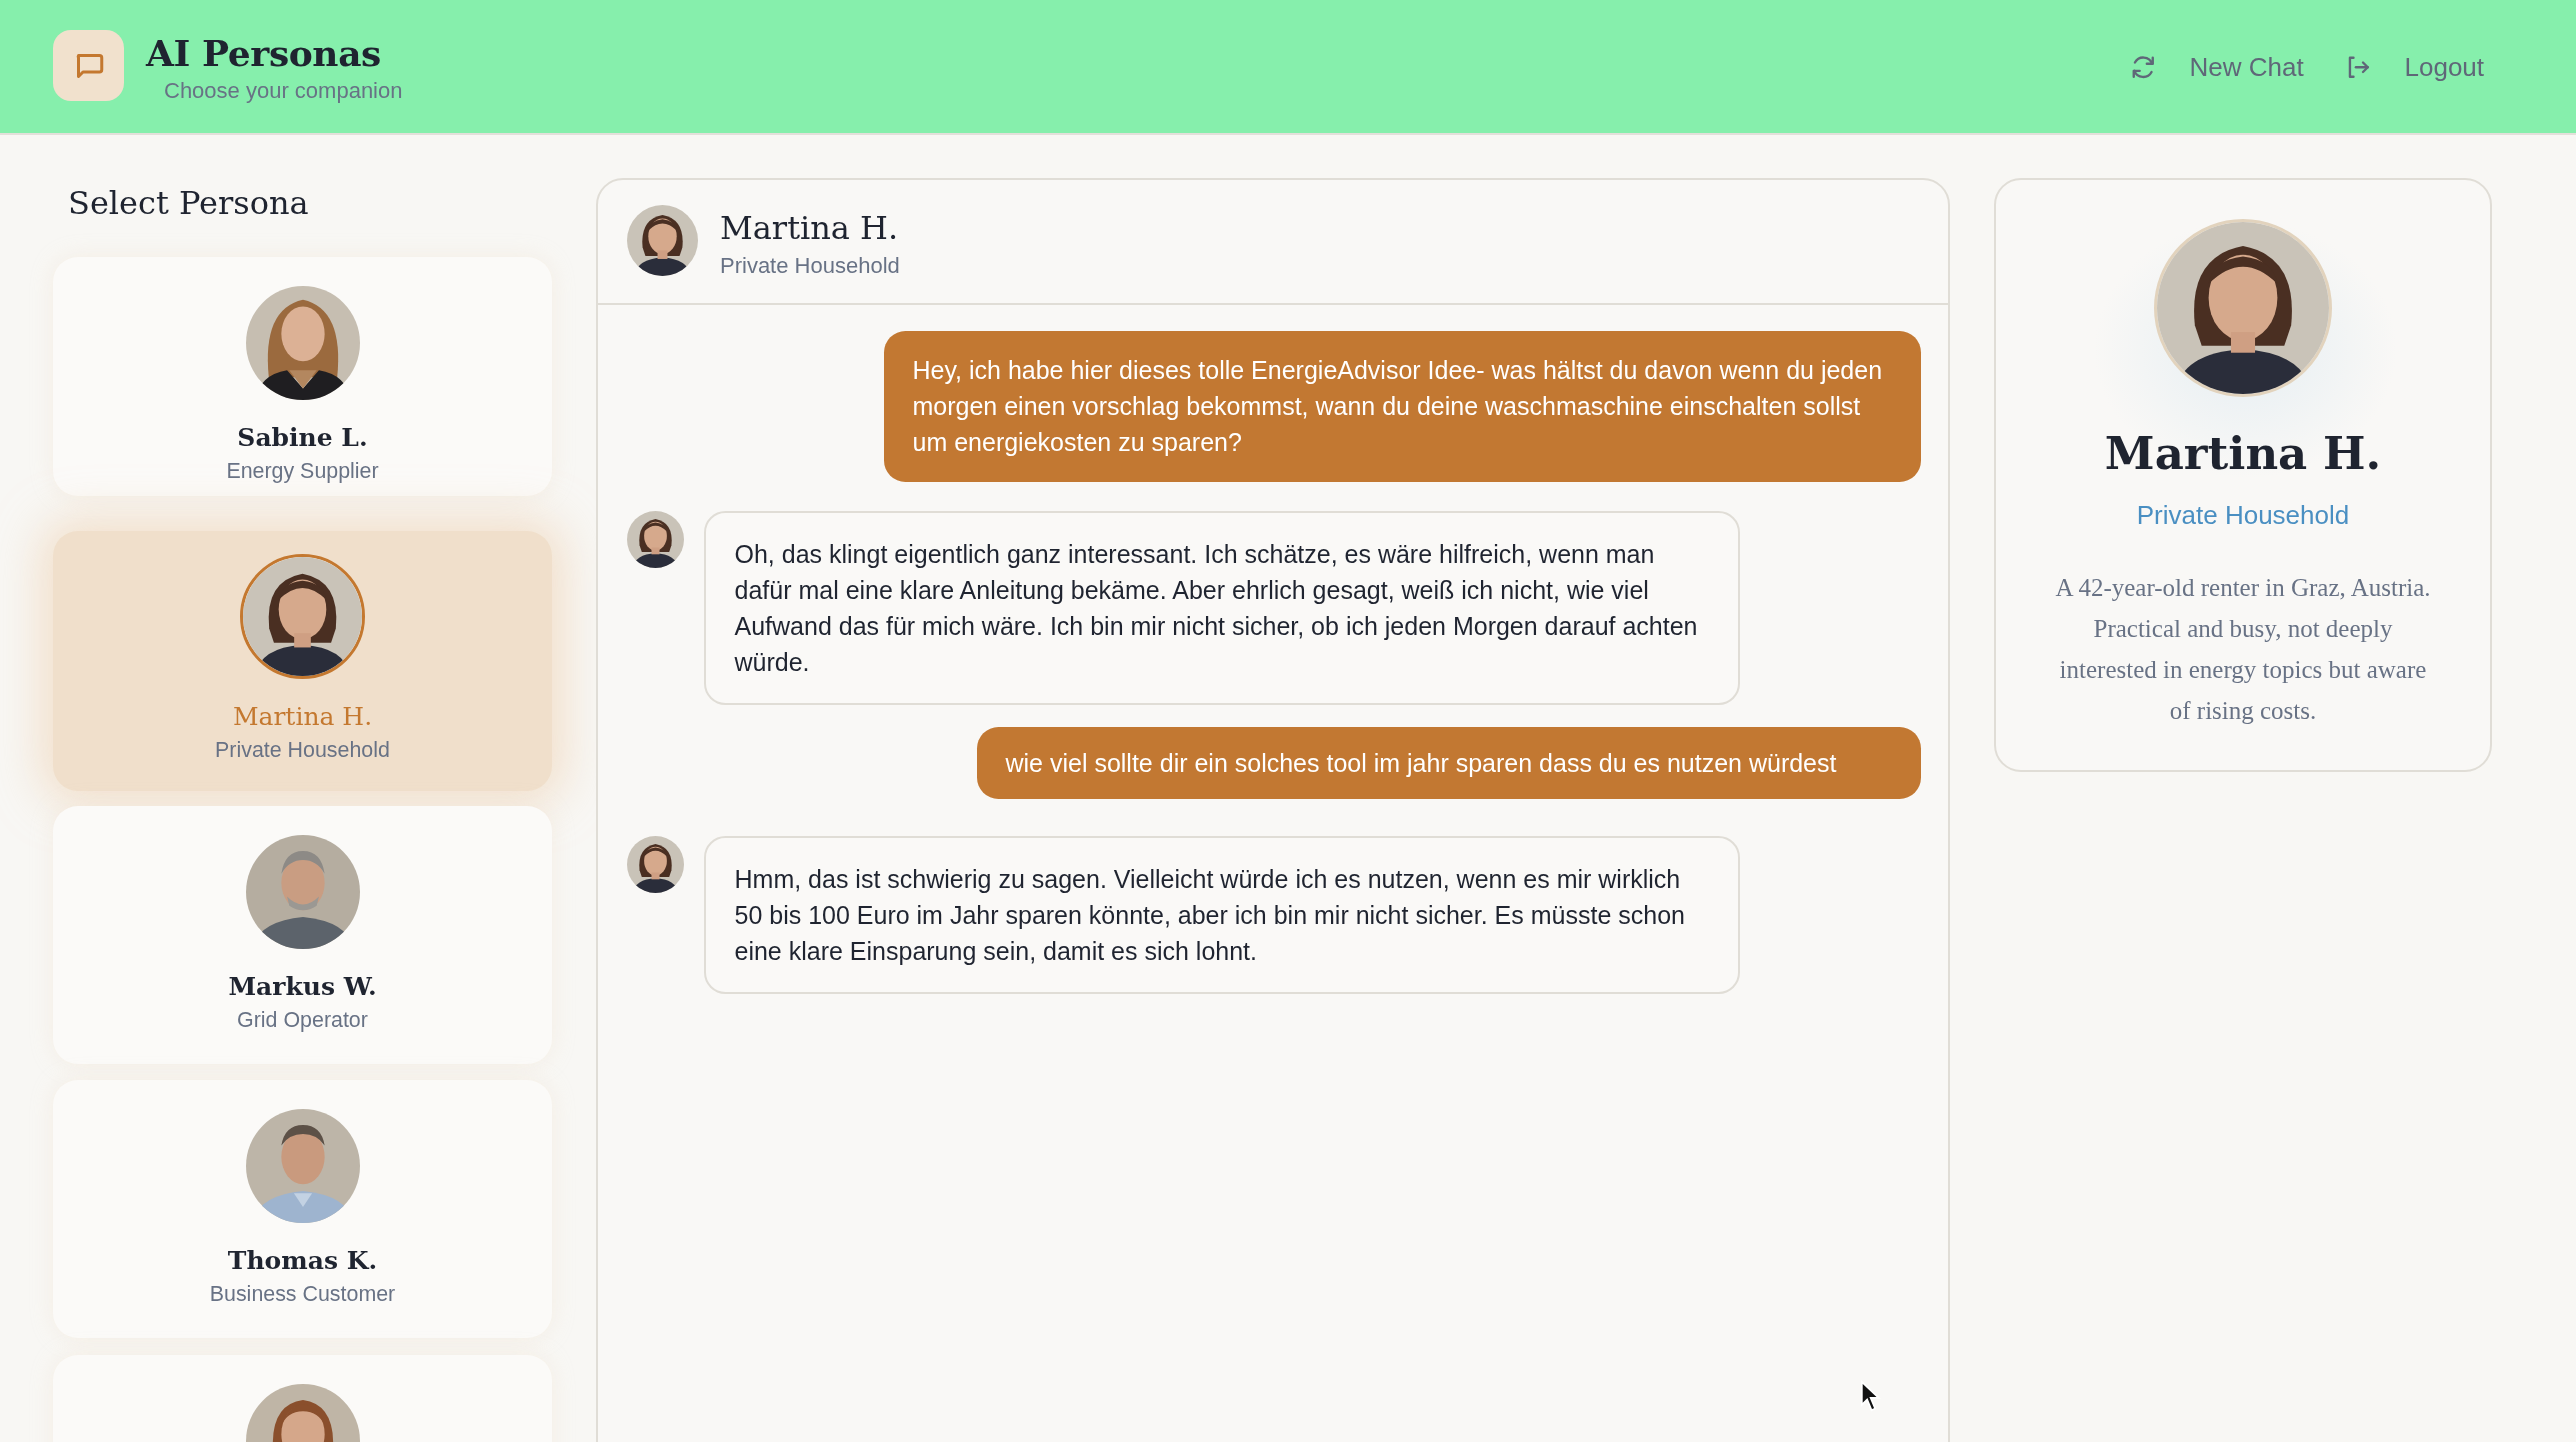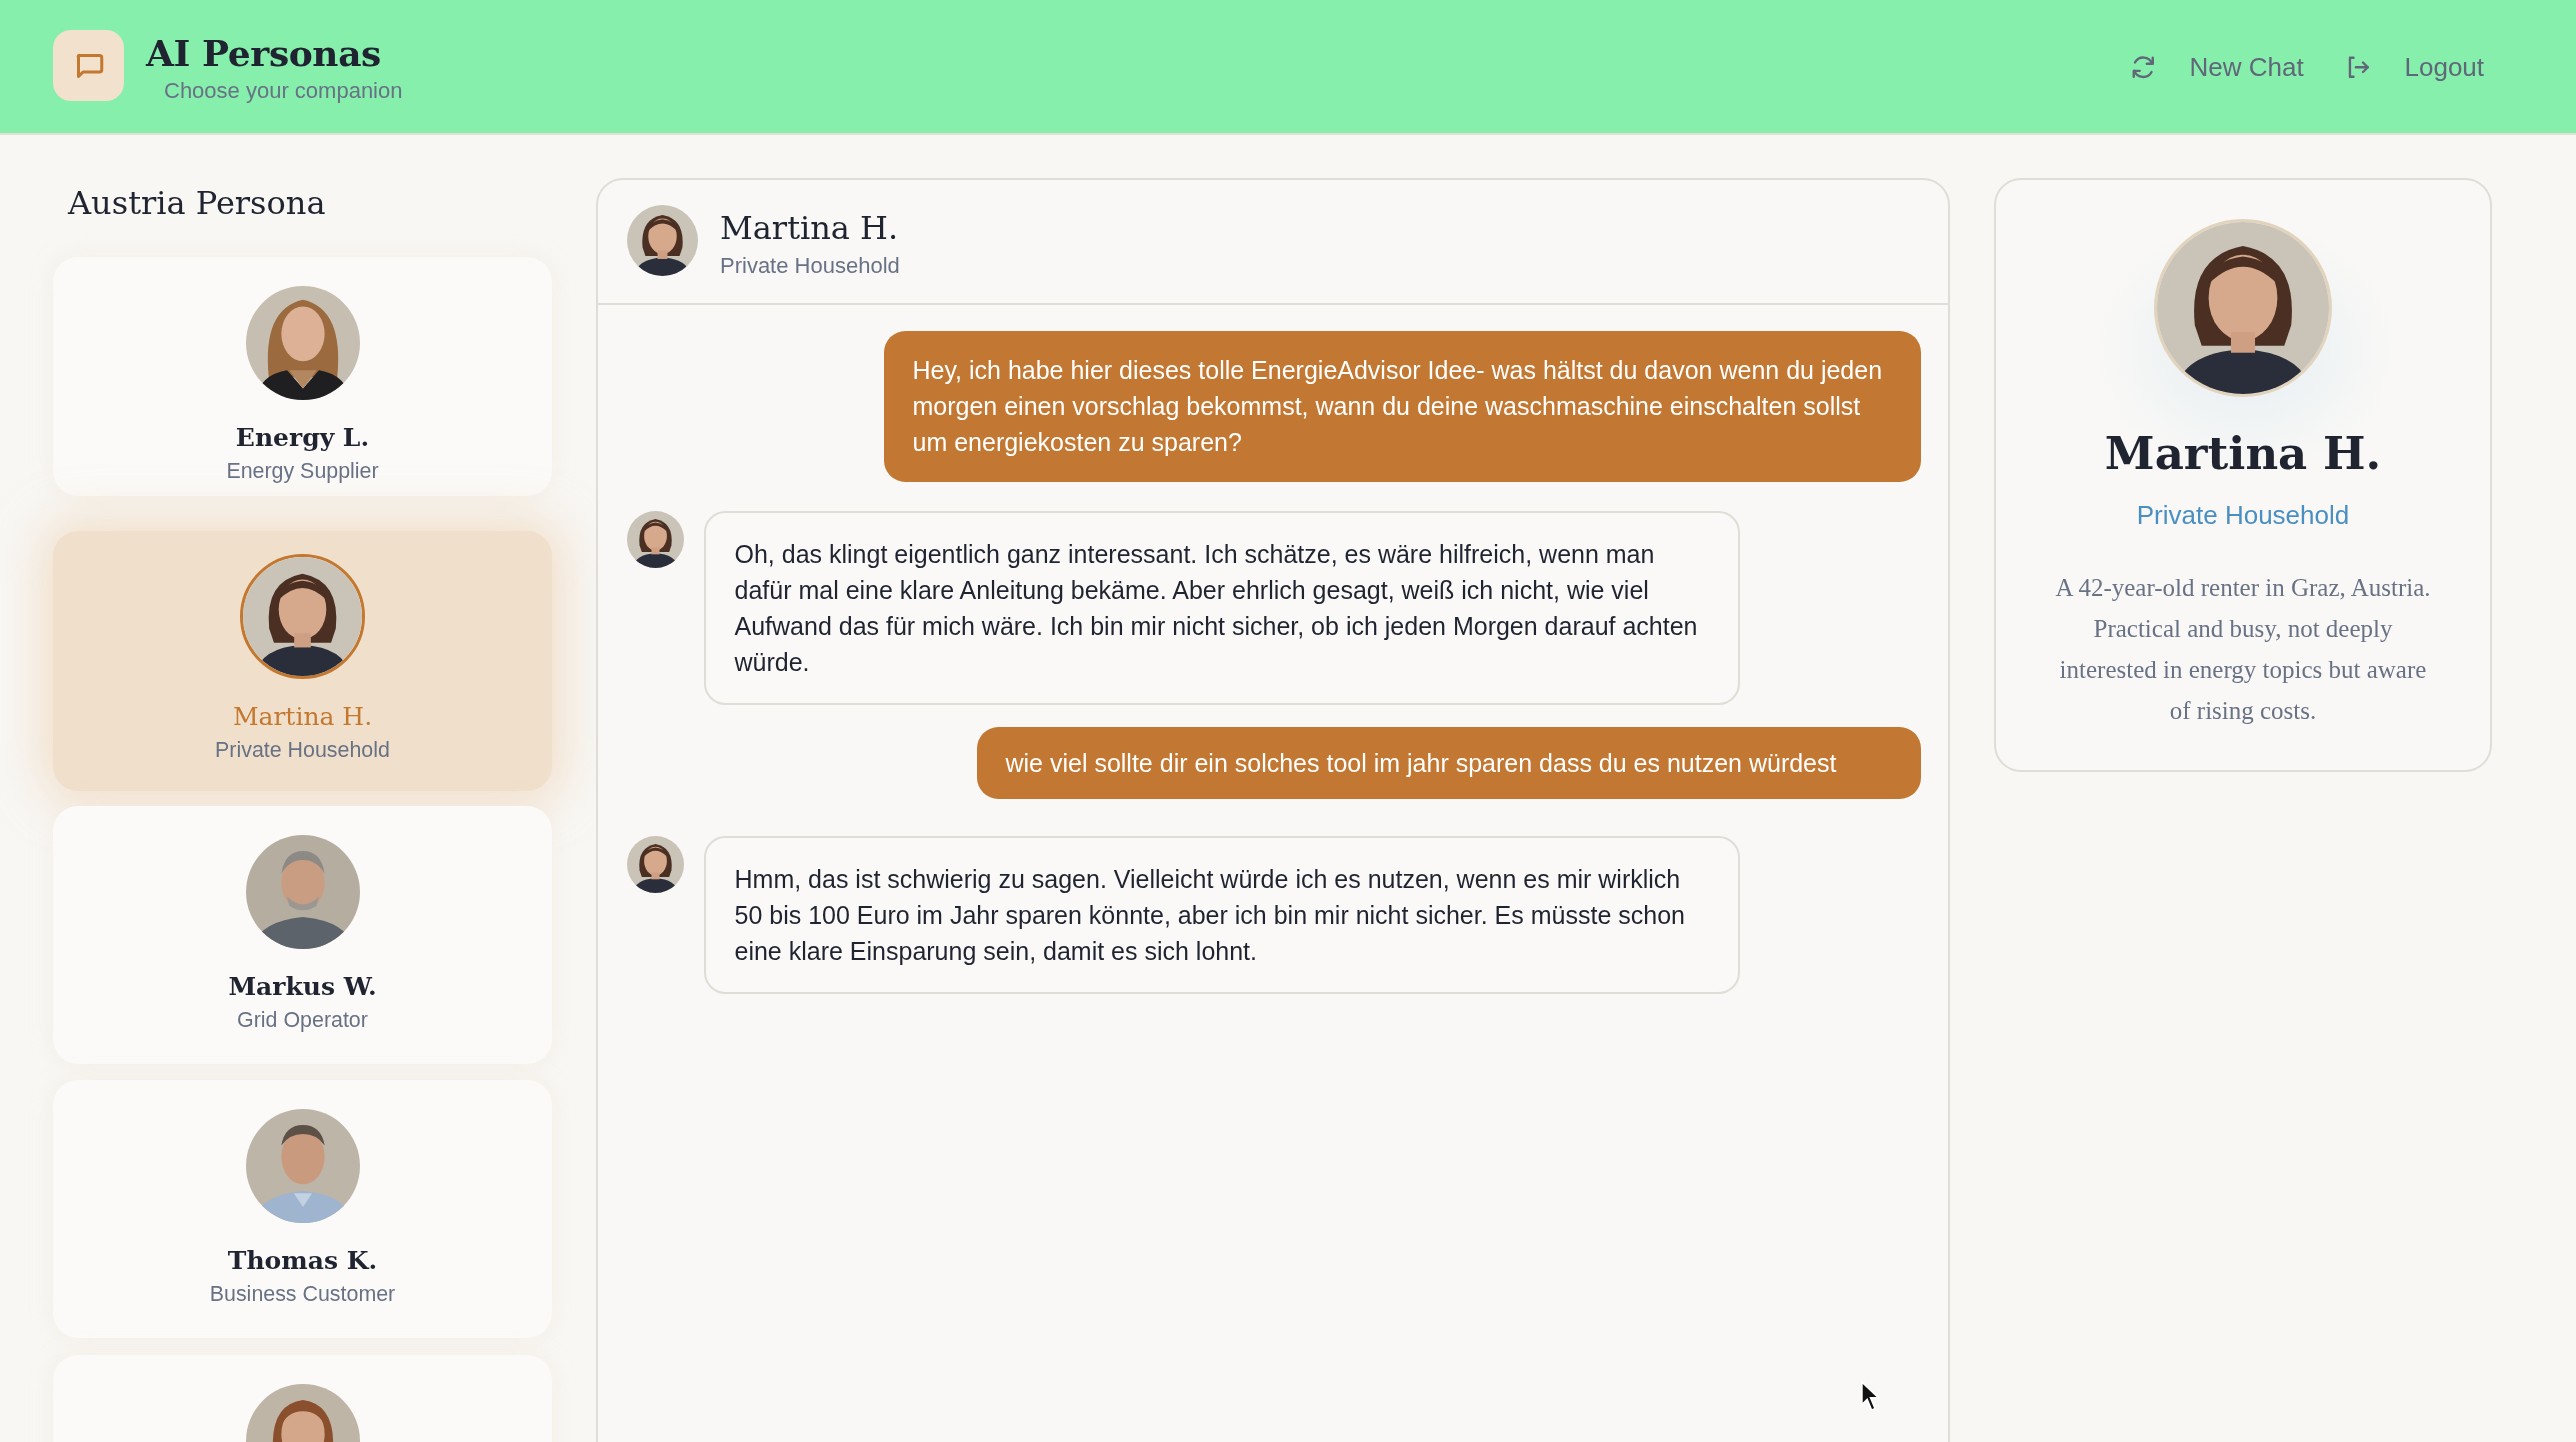--- a/index.html
+++ b/index.html
@@ -186,29 +186,29 @@
     <svg viewBox="0 0 24 24" fill="none" stroke="#5f6778" stroke-width="2" stroke-linecap="round" stroke-linejoin="round">
       <path d="M8 4 H5 V20 H8"></path>
       <path d="M10 12 H20"></path>
       <path d="M16 8 L20 12 L16 16"></path>
     </svg>
     <span>Logout</span>
   </div>
 </header>
 
 <aside>
-  <div class="sidebar-title serif">Austria Persona</div>
+  <div class="sidebar-title serif">Select Persona</div>
 
   <div class="persona-card" style="top:257px;height:239px;">
     <div class="persona-avatar">
       <svg width="100%" height="100%" viewBox="0 0 128 128">
           <use href="#face-woman-blonde"></use>
         </svg>
     </div>
-    <div class="persona-name serif">Energy L.</div>
+    <div class="persona-name serif">Sabine L.</div>
     <div class="persona-role">Energy Supplier</div>
   </div>
 
   <div class="persona-card selected" style="top:531px;height:260px;">
     <div class="persona-avatar">
       <svg width="100%" height="100%" viewBox="0 0 132 132">
           <use href="#face-woman-dark"></use>
         </svg>
     </div>
     <div class="persona-name serif">Martina H.</div>

